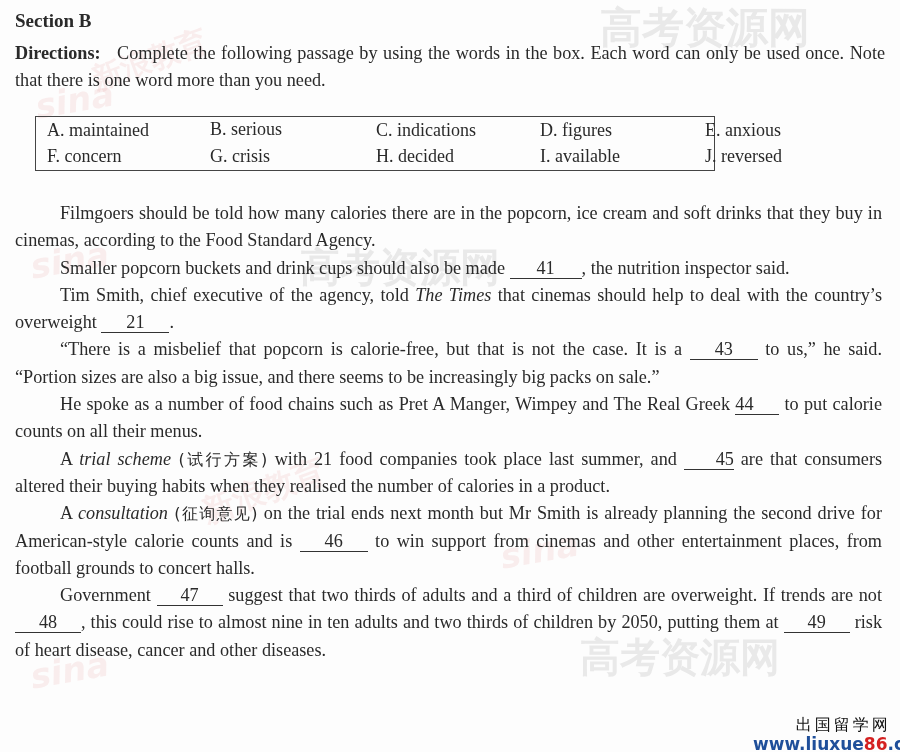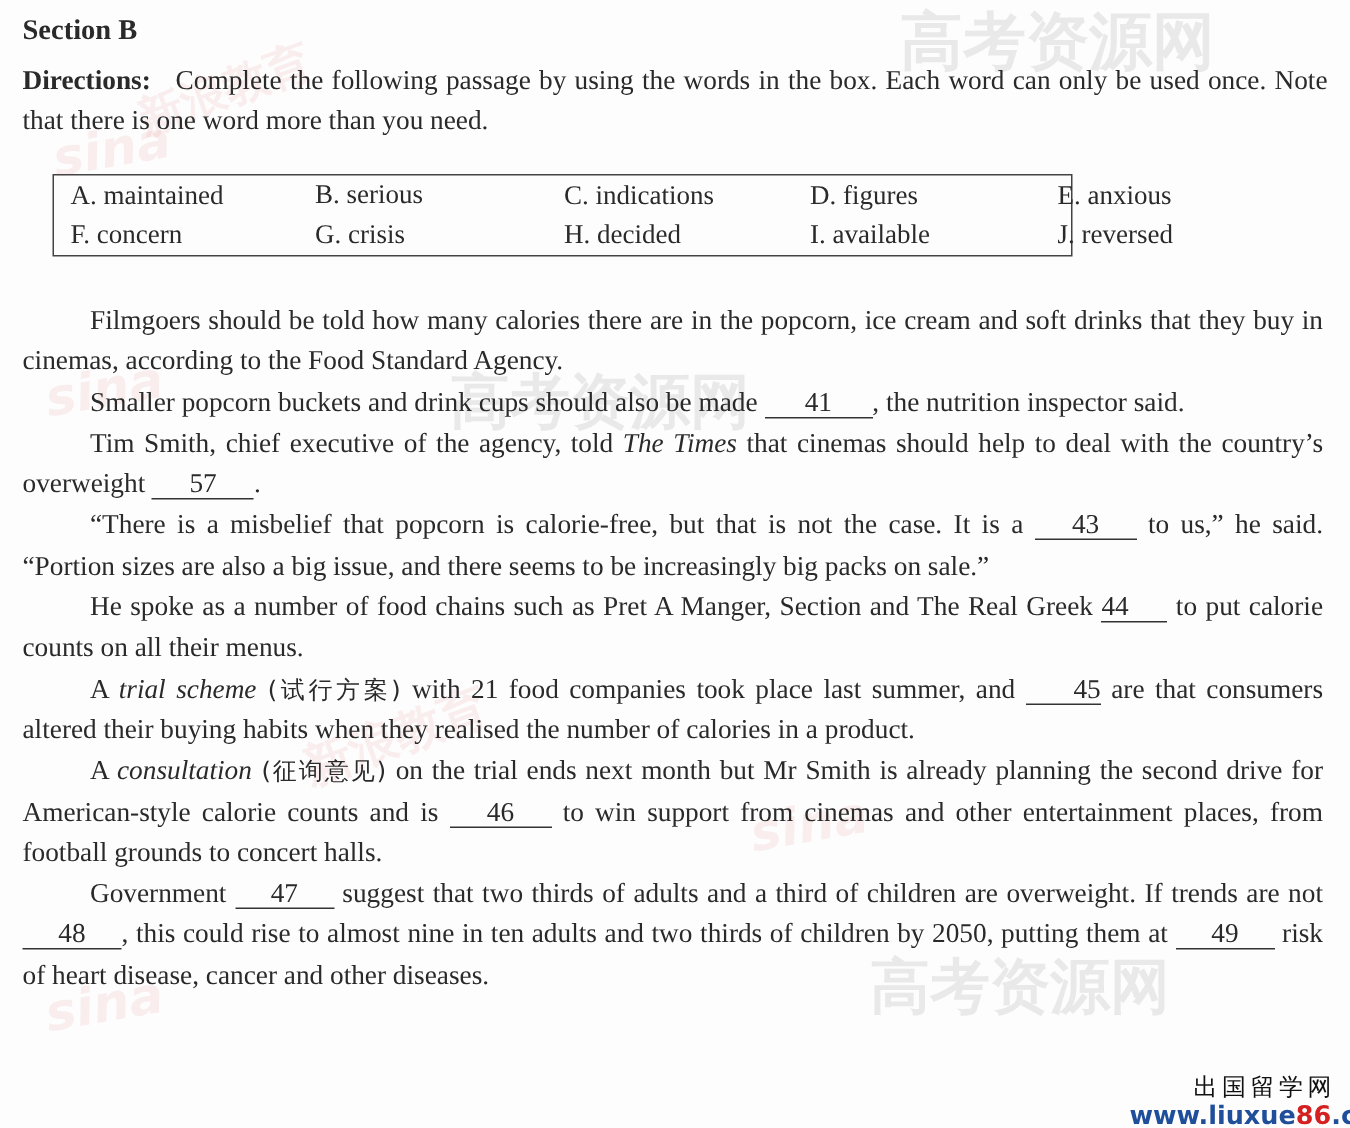--- a/index.html
+++ b/index.html
@@ -132,25 +132,25 @@
     <div class="word" style="left:340px;top:29px;"><span>H.</span> <span>decided</span></div>
     <div class="word" style="left:504px;top:29px;"><span>I.</span> <span>available</span></div>
     <div class="word" style="left:669px;top:29px;"><span>J.</span> <span>reversed</span></div>
   </div>
 
   <div class="passage">
     <p class="para">Filmgoers should be told how many calories there are in the popcorn, ice cream and soft drinks that they buy in cinemas, according to the Food Standard Agency.</p>
 
     <p class="para"><span>Smaller popcorn buckets and drink cups should also be made </span><span class="blank" style="width:72px;">41</span><span>, the nutrition inspector said.</span></p>
 
-    <p class="para"><span>Tim Smith, chief executive of the agency, told </span><i>The Times</i><span> that cinemas should help to deal with the country’s overweight </span><span class="blank" style="width:68px;">57</span><span>.</span></p>
+    <p class="para"><span>Tim Smith, chief executive of the agency, told </span><i>The Times</i><span> that cinemas should help to deal with the country’s overweight </span><span class="blank" style="width:68px;">21</span><span>.</span></p>
 
     <p class="para"><span>“There is a misbelief that popcorn is calorie-free, but that is not the case. It is a </span><span class="blank" style="width:68px;">43</span><span> to us,” he said. “Portion sizes are also a big issue, and there seems to be increasingly big packs on sale.”</span></p>
 
-    <p class="para"><span>He spoke as a number of food chains such as Pret A Manger, Section and The Real Greek </span><span class="blank b44" style="width:44px;">44</span><span> to put calorie counts on all their menus.</span></p>
+    <p class="para"><span>He spoke as a number of food chains such as Pret A Manger, Wimpey and The Real Greek </span><span class="blank b44" style="width:44px;">44</span><span> to put calorie counts on all their menus.</span></p>
 
     <p class="para"><span>A </span><i>trial scheme</i><span class="cn"> (试行方案) </span><span>with 21 food companies took place last summer, and </span><span class="blank b45" style="width:50px;">45</span><span> are that consumers altered their buying habits when they realised the number of calories in a product.</span></p>
 
     <p class="para"><span>A </span><i>consultation</i><span class="cn"> (征询意见) </span><span>on the trial ends next month but Mr Smith is already planning the second drive for American-style calorie counts and is </span><span class="blank" style="width:68px;">46</span><span> to win support from cinemas and other entertainment places, from football grounds to concert halls.</span></p>
 
     <p class="para"><span>Government </span><span class="blank" style="width:66px;">47</span><span> suggest that two thirds of adults and a third of children are overweight. If trends are not </span><span class="blank" style="width:66px;">48</span><span>, this could rise to almost nine in ten adults and two thirds of children by 2050, putting them at </span><span class="blank" style="width:66px;">49</span><span> risk of heart disease, cancer and other diseases.</span></p>
   </div>
 
   <div class="logo">
     <div class="logo-cn">出国留学网</div>

